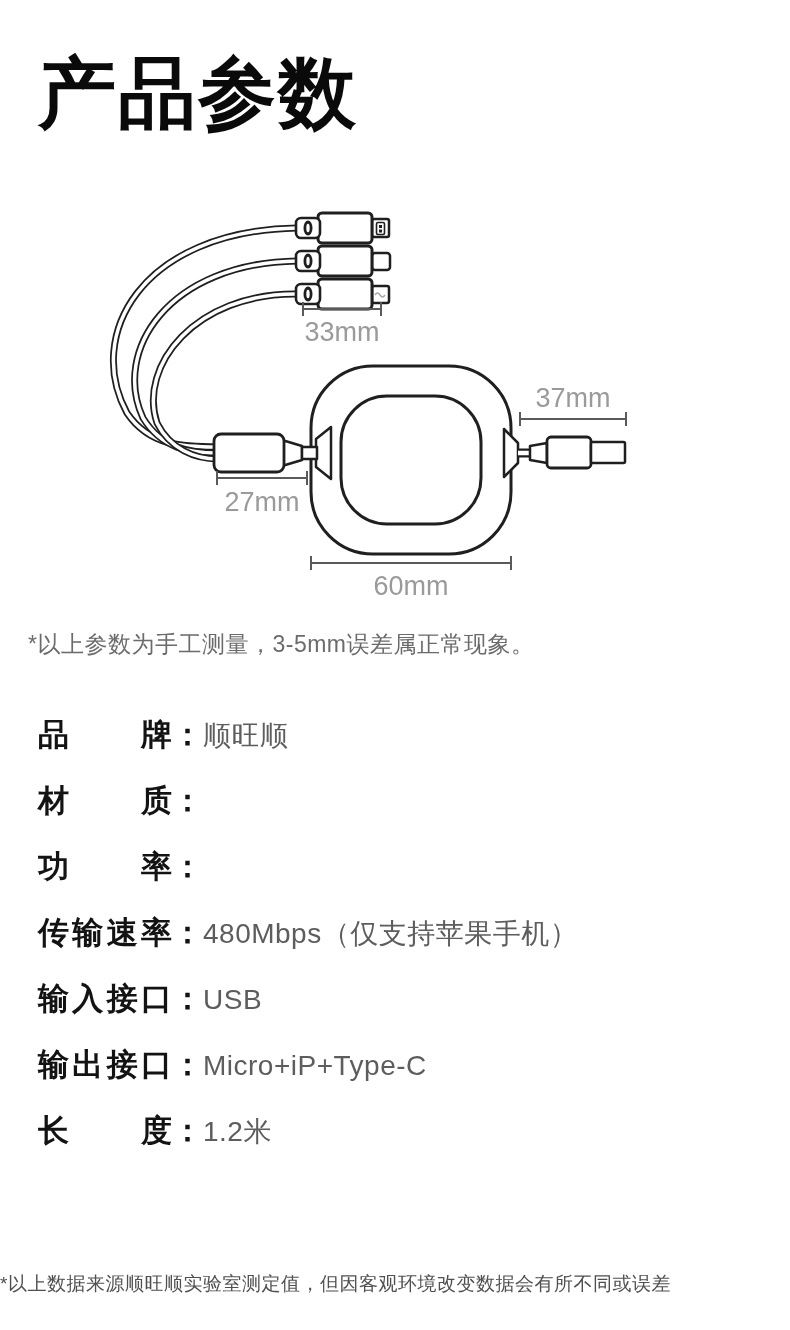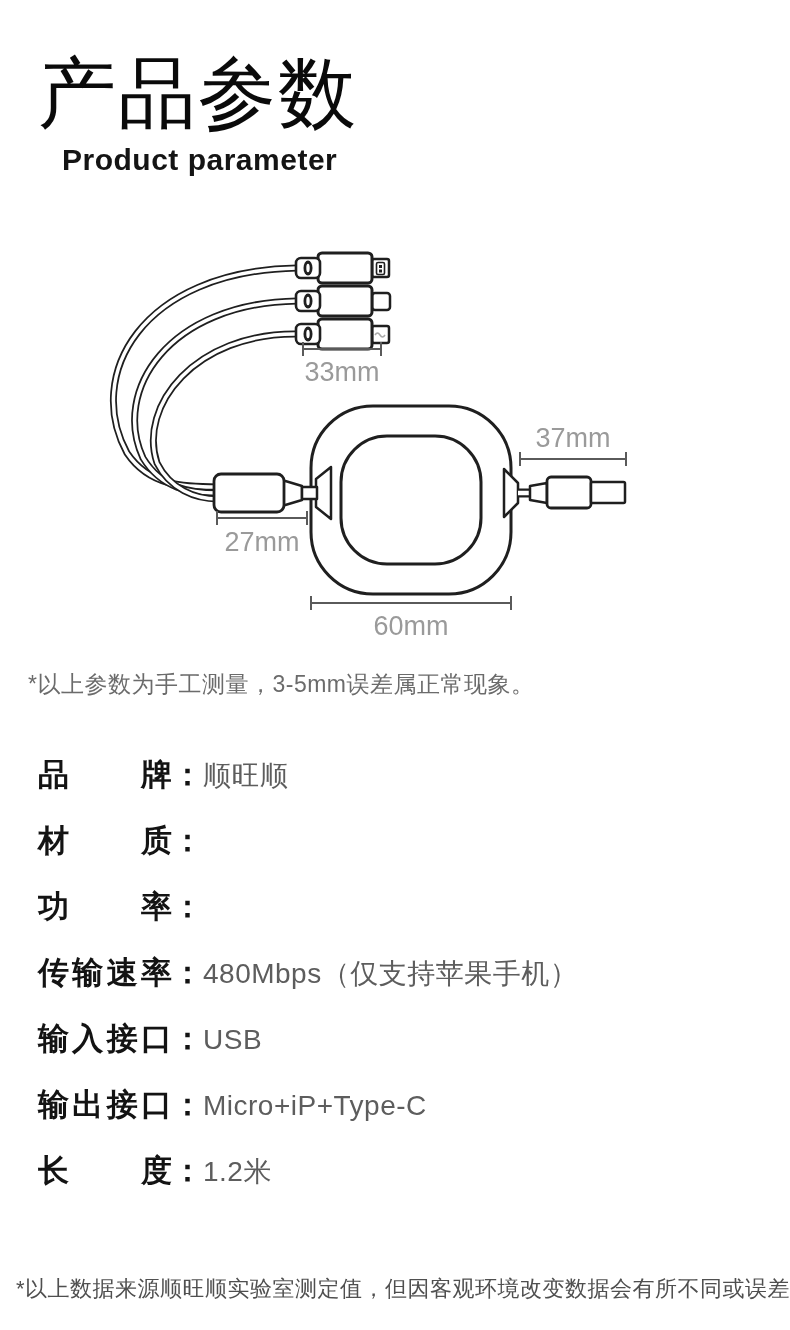--- a/index.html
+++ b/index.html
@@ -9,21 +9,21 @@
     background:#ffffff;
     font-family:"Liberation Sans","DejaVu Sans",sans-serif;
     color:#111;
     overflow:hidden;
   }
   .page { width:790px; height:1330px; position:relative; }
 
   
   .header { padding:50px 0 0 38px; }
   .title {
-    font-size:78px; font-weight:400; letter-spacing:2px;
+    font-size:78px; font-weight:700; letter-spacing:2px;
     color:#0a0a0a; line-height:1.12; margin:0;
   }
   .subtitle {
     margin:6px 0 0 24px;
     font-size:30px; font-weight:700; color:#141414; letter-spacing:0.5px;
   }
 
   
   .diagram { width:648px; height:430px; margin-top:44px; }
   .diagram svg { display:block; }
@@ -50,32 +50,31 @@
     font-size:31px; font-weight:700; color:#131313;
   }
   .spec-colon { font-size:31px; font-weight:700; color:#131313; }
   .spec-value {
     font-size:28px; color:#5d5d5d; letter-spacing:0.5px;
   }
 
   
   .footer-note {
     position:absolute; left:0; right:0; top:1252px;
-    text-align:right;
-    font-size:22px; color:#4f4f4f; letter-spacing:0.5px;
+    text-align:left;
+    font-size:19px; color:#4f4f4f; letter-spacing:0.5px;
   }
 </style>
 </head>
 <body>
 
 <div class="page">
 
   <div class="header">
     <h1 class="title">产品参数</h1>
-    <div class="subtitle">Product parameter</div>
   </div>
 
   <div class="diagram">
     <svg width="790" height="430" viewBox="0 0 790 430">
 
       <g fill="none" stroke-linecap="butt">
         <path d="M 297,47 C 140,50 85,155 127,232 C 150,266 185,266 218,266" stroke="#1f1f1f" stroke-width="7"></path>
         <path d="M 297,47 C 140,50 85,155 127,232 C 150,266 185,266 218,266" stroke="#ffffff" stroke-width="3.5"></path>
         <path d="M 297,80 C 168,82 112,170 143,237 C 162,268 190,272 218,272" stroke="#1f1f1f" stroke-width="7"></path>
         <path d="M 297,80 C 168,82 112,170 143,237 C 162,268 190,272 218,272" stroke="#ffffff" stroke-width="3.5"></path>

